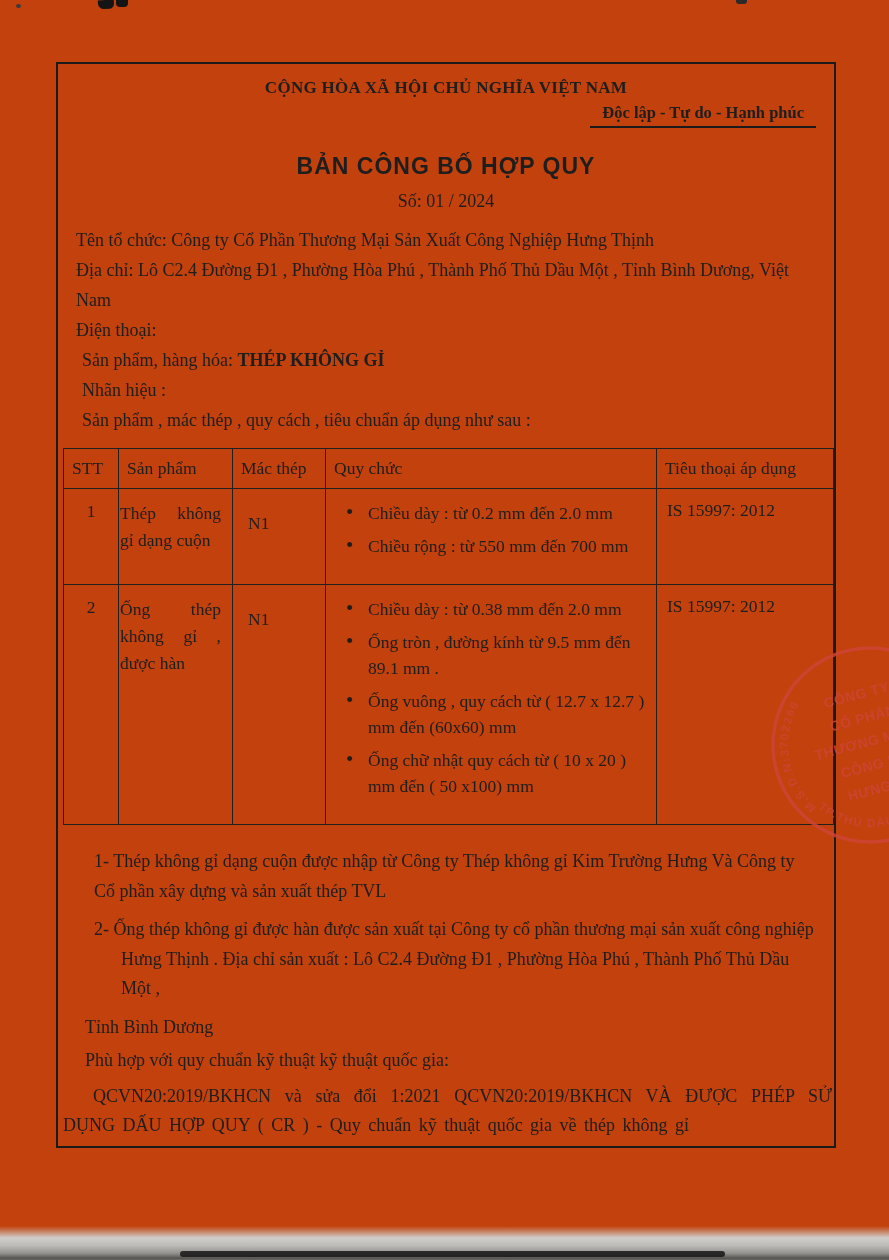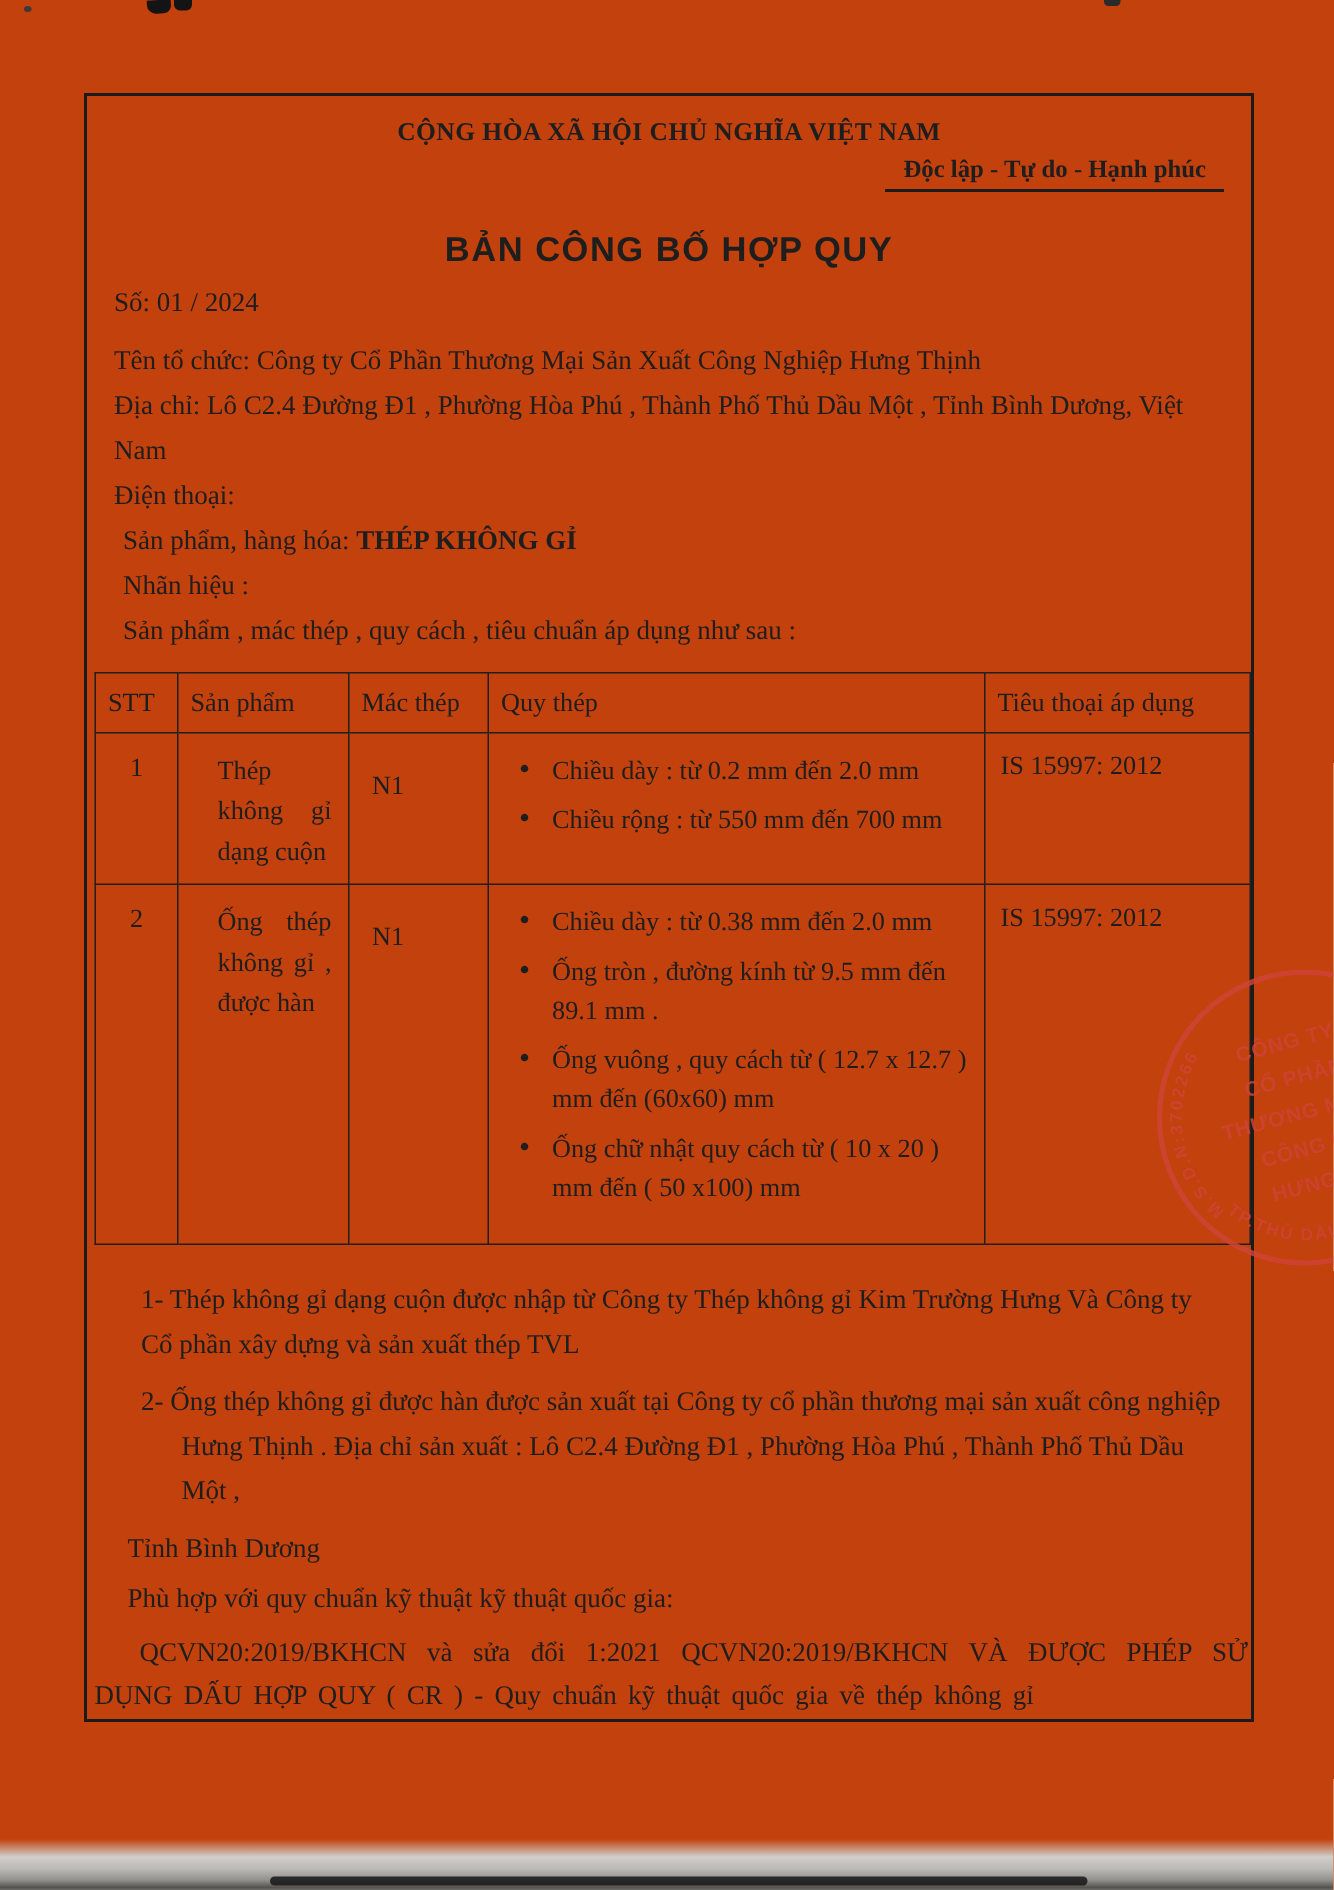--- a/index.html
+++ b/index.html
@@ -23,38 +23,38 @@
 
   
   .frame {
     position:absolute; left:56px; top:62px; width:780px; height:1086px;
     border:2px solid #1b1b1b; padding:14px 18px 0 18px;
   }
   .nat-title { text-align:center; font-weight:bold; font-size:17px; letter-spacing:.3px; }
   .motto-wrap { text-align:right; margin-top:5px; }
   .motto { display:inline-block; font-weight:bold; font-size:16.5px; border-bottom:2px solid #1b1b1b; padding:0 12px 3px 12px; }
   .title { text-align:center; font-family:"Liberation Sans", sans-serif; font-weight:bold; font-size:23px; letter-spacing:1px; margin-top:25px; }
-  .doc-number { font-size:18px; margin-top:11px; }
+  .doc-number { text-align:center; font-size:18px; margin-top:11px; }
 
   .info { margin-top:13px; font-size:18px; }
   .info p { line-height:30px; }
   .info .ind { padding-left:6px; }
   .bold { font-weight:bold; }
 
   
   .doc-table { border-collapse:collapse; table-layout:fixed; width:770px; margin:13px -16px 0 -13px; font-size:17.5px; }
   .doc-table th, .doc-table td { border:1.7px solid #202020; padding:8px 8px; font-weight:normal; text-align:left; vertical-align:top; }
   .doc-table th { vertical-align:middle; padding:9px 8px; }
   .c-stt { width:55px; text-align:center; }
   .c-sp  { width:114px; }
   .c-mt  { width:93px; }
   .c-qc  { width:331px; }
   .c-tc  { width:177px; }
   td.c-stt { text-align:center; padding-top:12px; }
-  td.c-sp { text-align:justify; line-height:27px; padding-top:11px; padding-left:26px; padding-right:11px;margin-left:41px; }
+  td.c-sp { text-align:justify; line-height:27px; padding-top:11px; padding-left:1px; padding-right:11px;margin-left:41px; }
   td.c-mt { padding-left:15px; padding-top:24px; }
   td.c-tc { padding-left:10px; padding-top:11px; }
   tr.r1 { height:96px; }
   tr.r2 { height:240px; }
   .qc { list-style:none; padding:3px 0 0 12px; }
   .qc li { position:relative; padding-left:22px; line-height:26px; margin-bottom:7px; }
   .qc li::before { content:"\2022"; position:absolute; left:0; top:-1px; font-size:21px; }
 
   
   .notes { margin-top:22px; font-size:18px; }
@@ -99,21 +99,21 @@
       <p class="ind">Nhãn hiệu :</p>
       <p class="ind">Sản phẩm , mác thép , quy cách , tiêu chuẩn áp dụng như sau :</p>
     </div>
 
     <table class="doc-table">
       <thead>
         <tr>
           <th class="c-stt">STT</th>
           <th class="c-sp">Sản phẩm</th>
           <th class="c-mt">Mác thép</th>
-          <th class="c-qc">Quy thép</th>
+          <th class="c-qc">Quy chức</th>
           <th class="c-tc">Tiêu thoại áp dụng</th>
         </tr>
       </thead>
       <tbody>
         <tr class="r1">
           <td class="c-stt">1</td>
           <td class="c-sp">Thép không gỉ dạng cuộn</td>
           <td class="c-mt">N1</td>
           <td class="c-qc">
             <ul class="qc">

